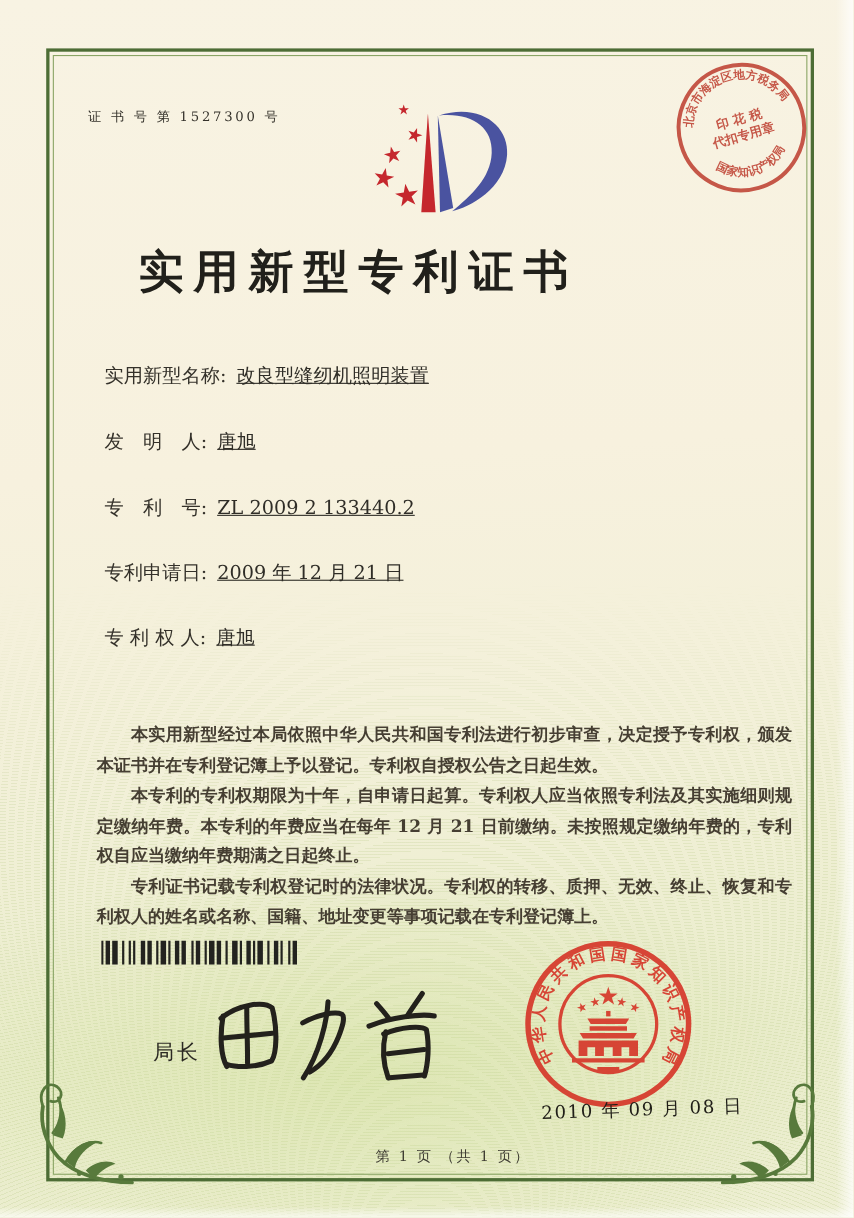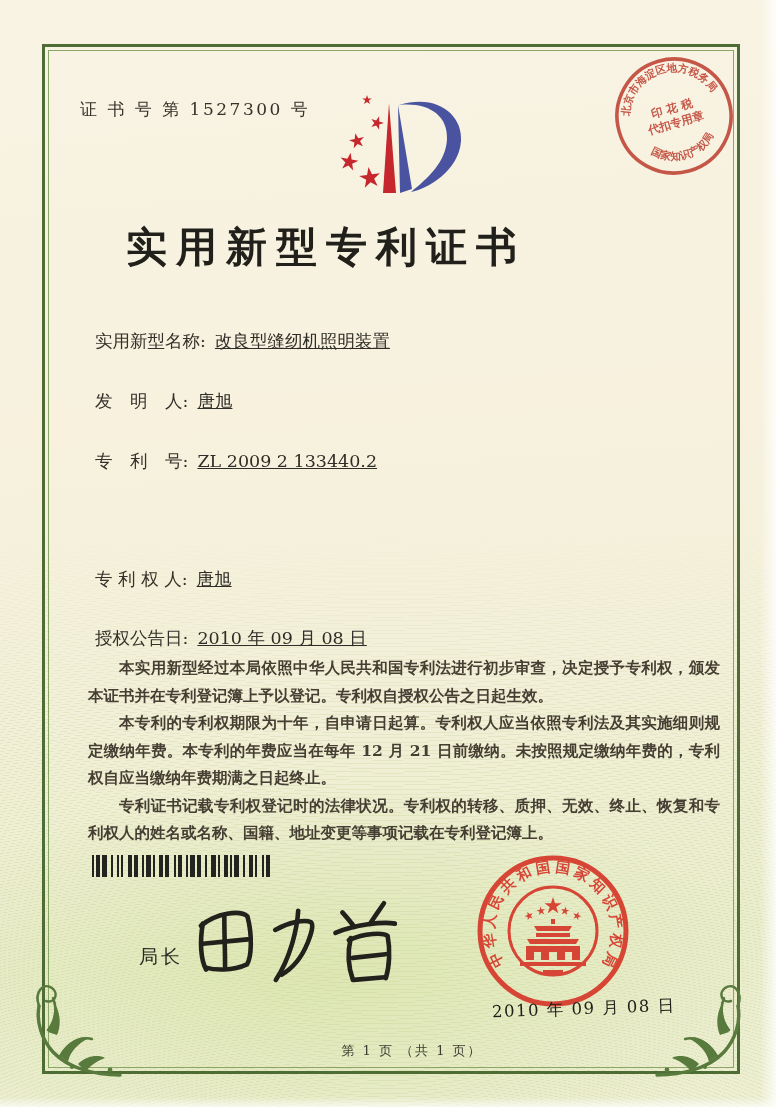--- a/index.html
+++ b/index.html
@@ -30,21 +30,21 @@
   .frame-outer{
     position:absolute;left:42px;top:44px;width:698px;height:1030px;
     border:3px solid #4d6d35;box-sizing:border-box;
   }
   .frame-inner{
     position:absolute;left:3px;top:3px;right:3px;bottom:3px;
     border:1px solid #8aa565;
   }
   .abs{position:absolute;}
   .cert-no{
-    left:80px;top:98px;font-size:17px;letter-spacing:2.5px;color:#35322b;
+    left:80px;top:98px;font-size:12px;letter-spacing:2.5px;color:#35322b;
   }
   .title{
     left:0;top:220px;width:652px;text-align:center;
     font-size:41px;font-weight:bold;letter-spacing:9px;color:#21201b;
   }
   .field-row{left:95px;font-size:17.5px;color:#34312a;white-space:nowrap;}
   .field-row .val{margin-left:9px;color:#2f2d27;text-decoration:underline;}
   .paras{
     left:88px;top:654px;width:632px;
     font-size:15.5px;line-height:27.5px;color:#453e32;text-align:justify;font-weight:bold;
@@ -155,25 +155,25 @@
 
   <div class="abs field-row" style="top:329px">
     <span>实用新型名称:</span><span class="val">改良型缝纫机照明装置</span>
   </div>
   <div class="abs field-row" style="top:389px">
     <span>发　明　人:</span><span class="val">唐旭</span>
   </div>
   <div class="abs field-row" style="top:449px">
     <span>专　利　号:</span><span class="val">ZL 2009 2 133440.2</span>
   </div>
+  <div class="abs field-row" style="top:508px">
+    <span>专利申请日:</span><span class="val">2009 年 12 月 21 日</span>
+  </div>
   <div class="abs field-row" style="top:567px">
     <span>专 利 权 人:</span><span class="val">唐旭</span>
-  </div>
-  <div class="abs field-row" style="top:626px">
-    <span>授权公告日:</span><span class="val">2010 年 09 月 08 日</span>
   </div>
 
   <div class="abs paras">
     <p>本实用新型经过本局依照中华人民共和国专利法进行初步审查，决定授予专利权，颁发本证书并在专利登记簿上予以登记。专利权自授权公告之日起生效。</p>
     <p>本专利的专利权期限为十年，自申请日起算。专利权人应当依照专利法及其实施细则规定缴纳年费。本专利的年费应当在每年 12 月 21 日前缴纳。未按照规定缴纳年费的，专利权自应当缴纳年费期满之日起终止。</p>
     <p>专利证书记载专利权登记时的法律状况。专利权的转移、质押、无效、终止、恢复和专利权人的姓名或名称、国籍、地址变更等事项记载在专利登记簿上。</p>
   </div>
 
   <div class="abs barcode" id="barcode">
       <div class="bar" style="width: 2.1px; flex: 0 0 auto;"></div>

